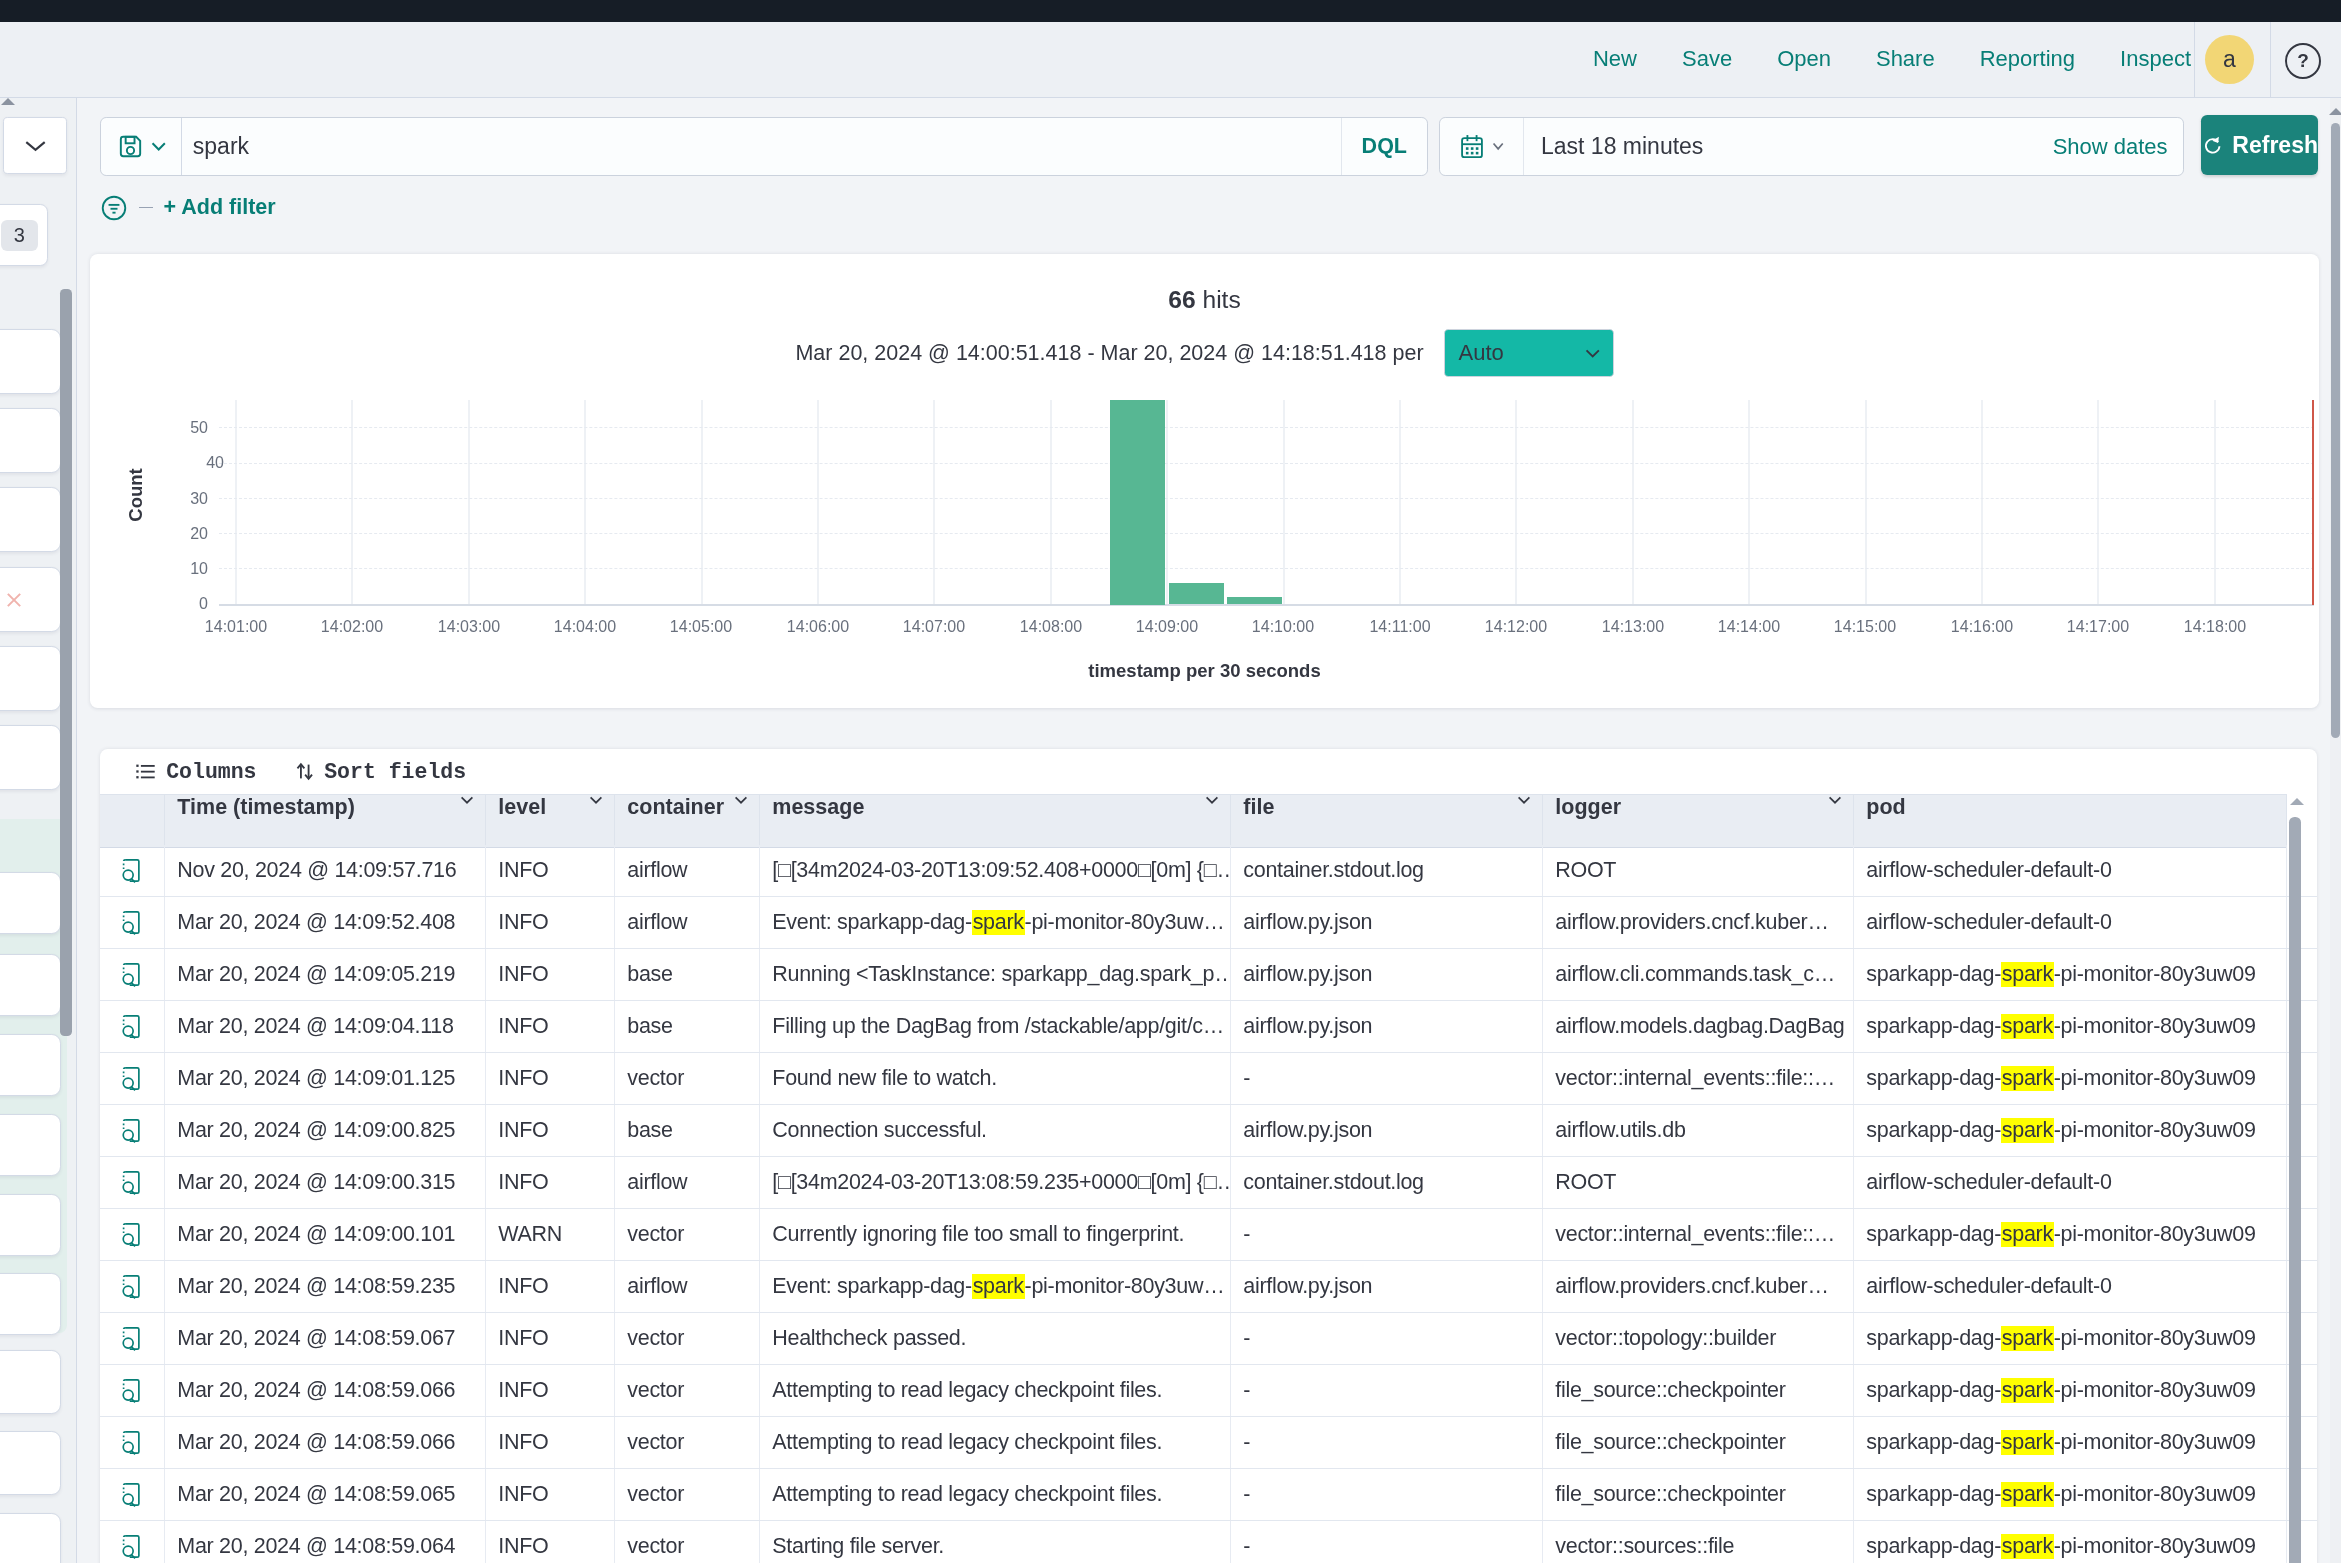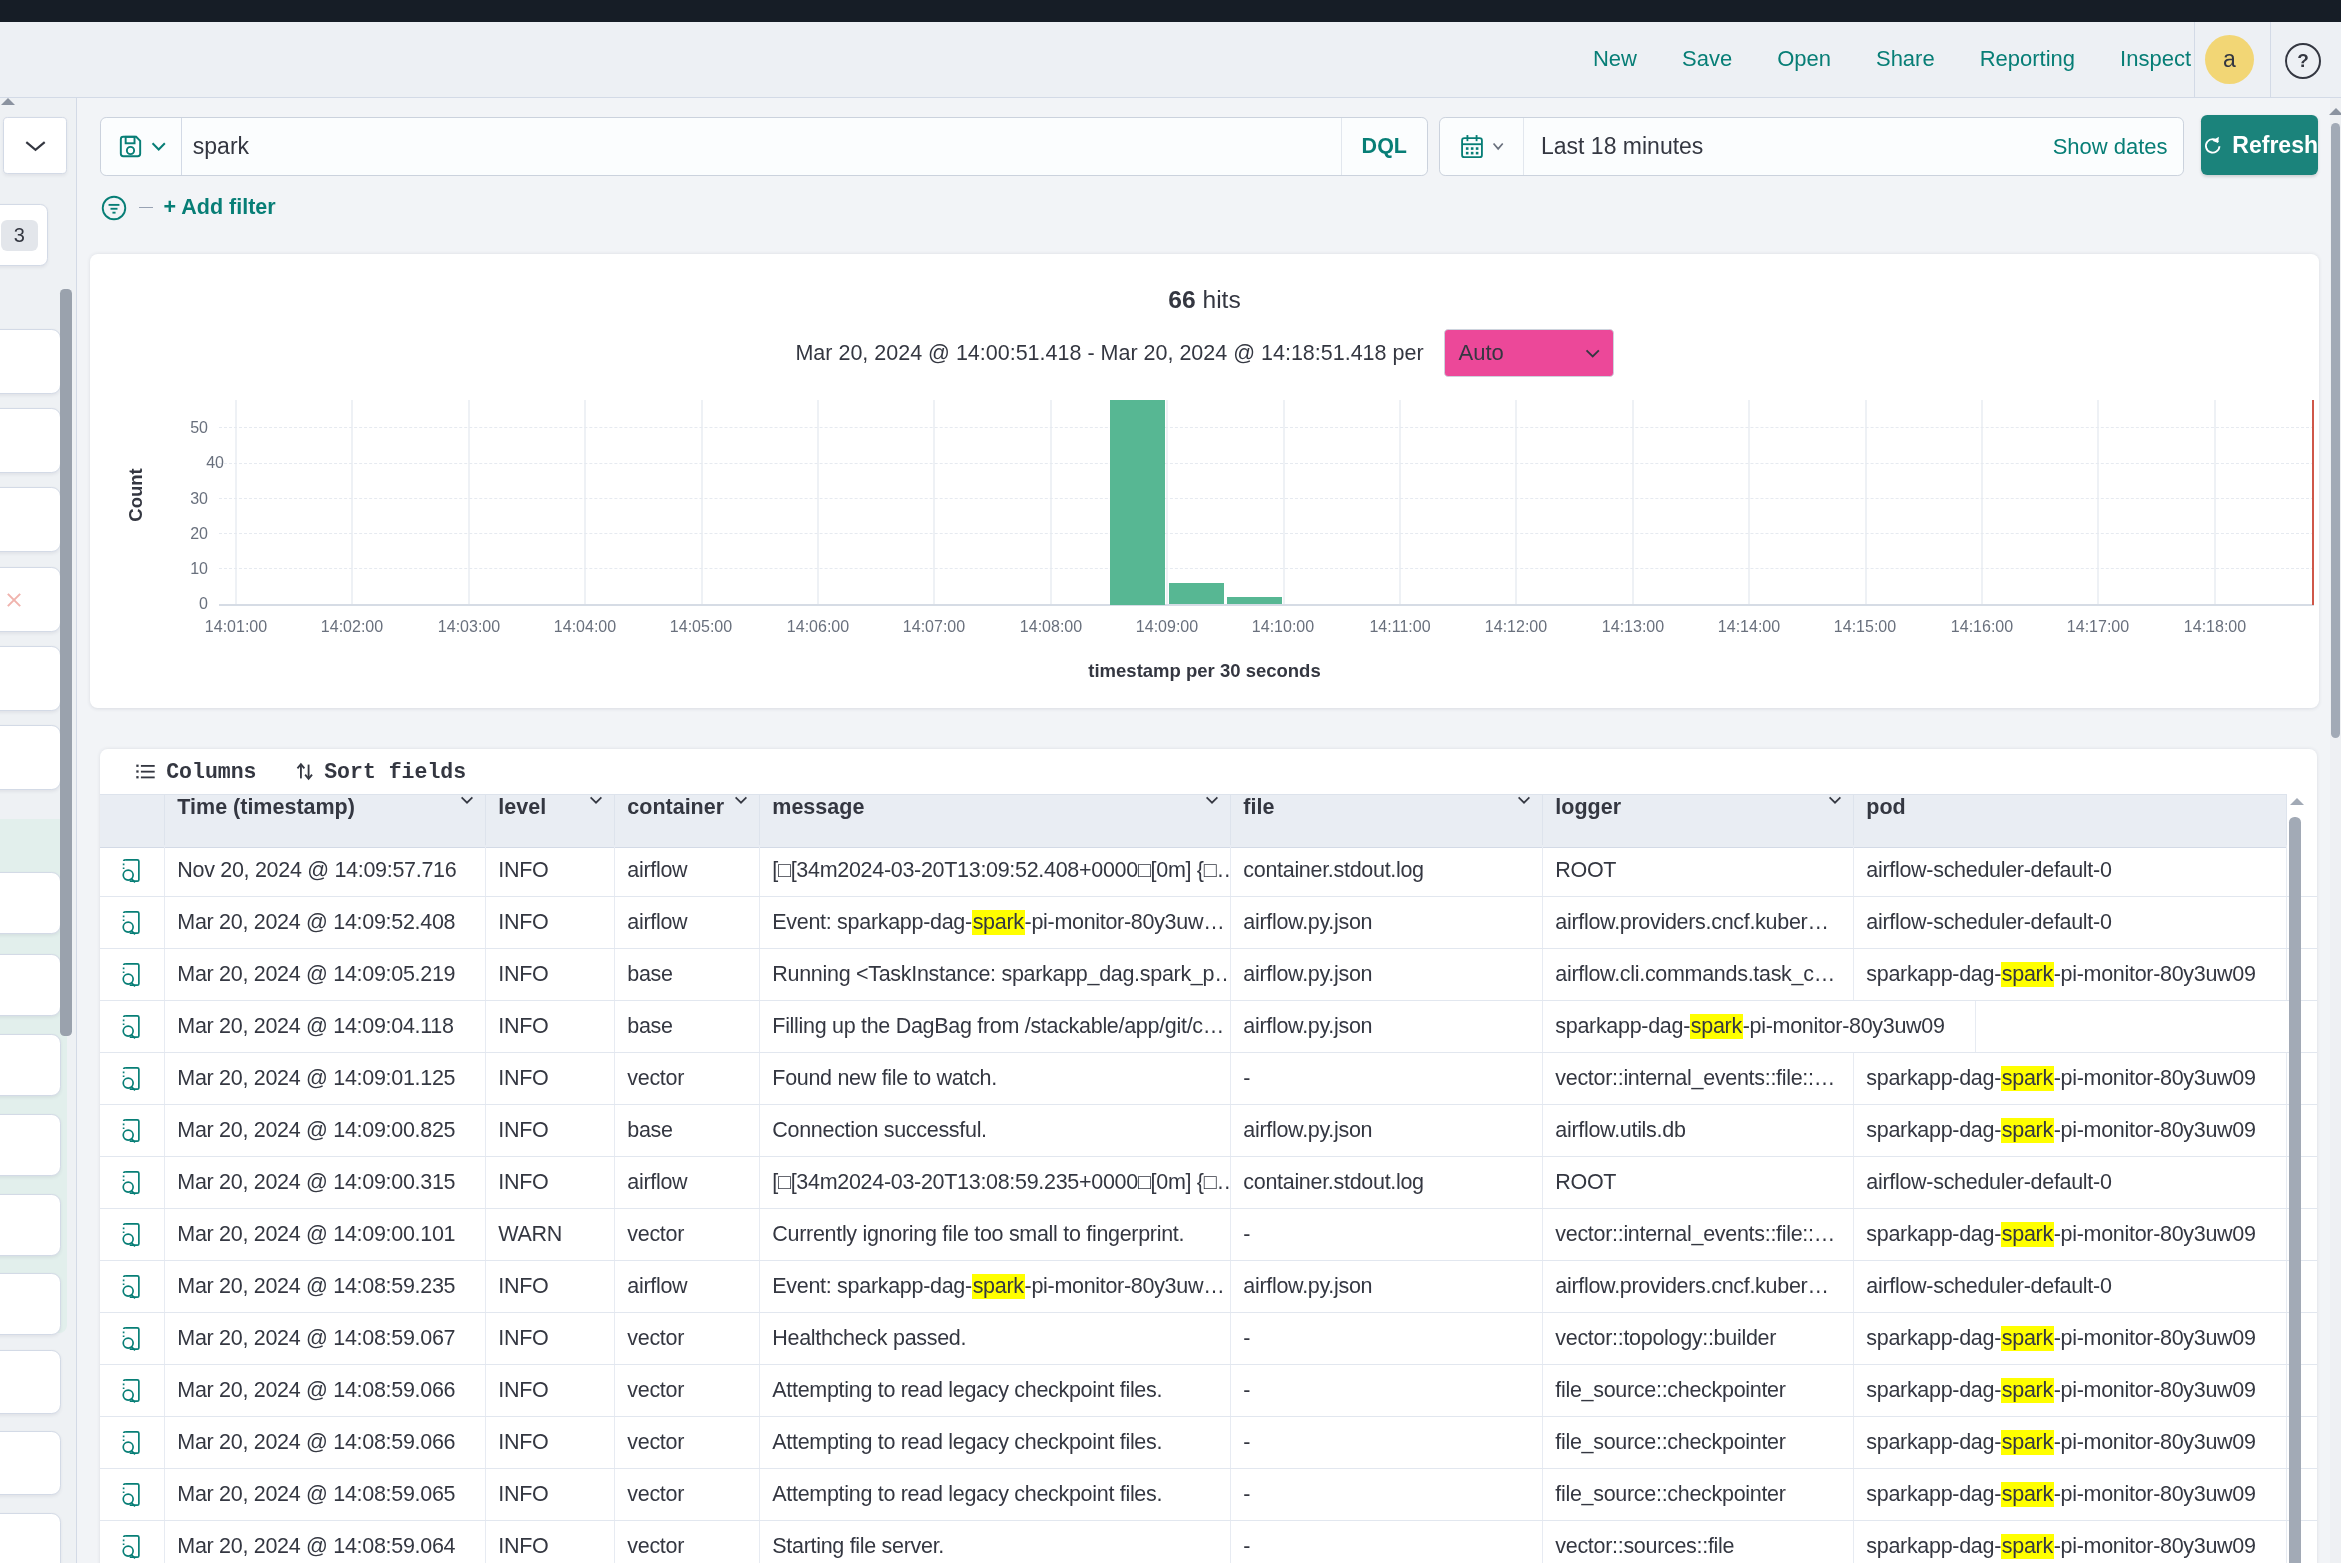--- a/index.html
+++ b/index.html
@@ -34,21 +34,21 @@
   #filter-row{left:100px;top:192px;height:31px;display:flex;align-items:center;gap:10.8px;}
   #add-filter{color:#077e76;font-size:21.5px;font-weight:600;}
   .dash{width:14px;height:1.5px;background:#98a2b3;}
   
   .panel{background:#fff;border-radius:7.7px;box-shadow:0 0.8px 3.8px rgba(50,60,80,.12);}
   #chart-panel{left:90px;top:254px;width:2229px;height:454px;}
   #hits-title{left:90px;top:286px;width:2229px;text-align:center;font-size:24.6px;color:#343741;}
   #hits-title b{font-weight:700;}
   #hits-sub{left:90px;top:329px;width:2229px;display:flex;align-items:center;justify-content:center;gap:20px;}
   #hits-range{font-size:21.5px;color:#343741;}
-  #interval-select{width:168px;height:46px;background:#ec4899;border:0.8px solid #cdd3dd;border-radius:4.6px;display:flex;align-items:center;}
+  #interval-select{width:168px;height:46px;background:#14b8a6;border:0.8px solid #cdd3dd;border-radius:4.6px;display:flex;align-items:center;}
   #interval-select span{flex:1;padding-left:14px;font-size:22px;color:#343741;}
   #interval-select .chev{margin-right:12.3px;}
   
   .vgrid{position:absolute;width:1.5px;background:#eef1f5;}
   .hgrid{position:absolute;height:0;border-top:1.5px dashed #e6eaf0;}
   .baseline{position:absolute;height:1.5px;background:#d6dce5;}
   .bar{position:absolute;background:#57b793;}
   .nowline{position:absolute;width:2.3px;background:#cf5749;}
   .xtick{position:absolute;font-size:16px;color:#69707d;transform:translateX(-50%);white-space:nowrap;}
   .ytick{position:absolute;font-size:16px;color:#69707d;text-align:right;width:46px;transform:translateY(-50%);}
@@ -424,20 +424,21 @@
       <circle cx="13" cy="25" r="6.5"></circle>
       <line x1="17.5" y1="30" x2="22" y2="34.5"></line>
     </g>
             </svg>
           </div>
           <div class="td" style="width: 321px;">Mar 20, 2024 @ 14:09:04.118</div>
           <div class="td" style="width: 129px;">INFO</div>
           <div class="td" style="width: 145px;">base</div>
           <div class="td" style="width: 471px;">Filling up the DagBag from /stackable/app/git/c…</div>
           <div class="td" style="width: 312px;">airflow.py.json</div>
+          <div class="td" style="width: 311px;">airflow.models.dagbag.DagBag</div>
           <div class="td" style="width: 433px;">sparkapp-dag-<mark>spark</mark>-pi-monitor-80y3uw09</div>
         </div>
         <div class="tr">
           <div class="td center" style="width: 65px;">
             <svg width="28" height="29" viewBox="0 0 36 38">
     <g fill="none" stroke="#077e76" stroke-width="2.2">
       <path d="M9 5 h16 q2 0 2 2 v24 q0 2 -2 2 h-10" stroke-dasharray="none"></path>
       <path d="M9 5 q-2 0 -2 2 v10" stroke-dasharray="2.5,3"></path>
       <circle cx="13" cy="25" r="6.5"></circle>
       <line x1="17.5" y1="30" x2="22" y2="34.5"></line>

